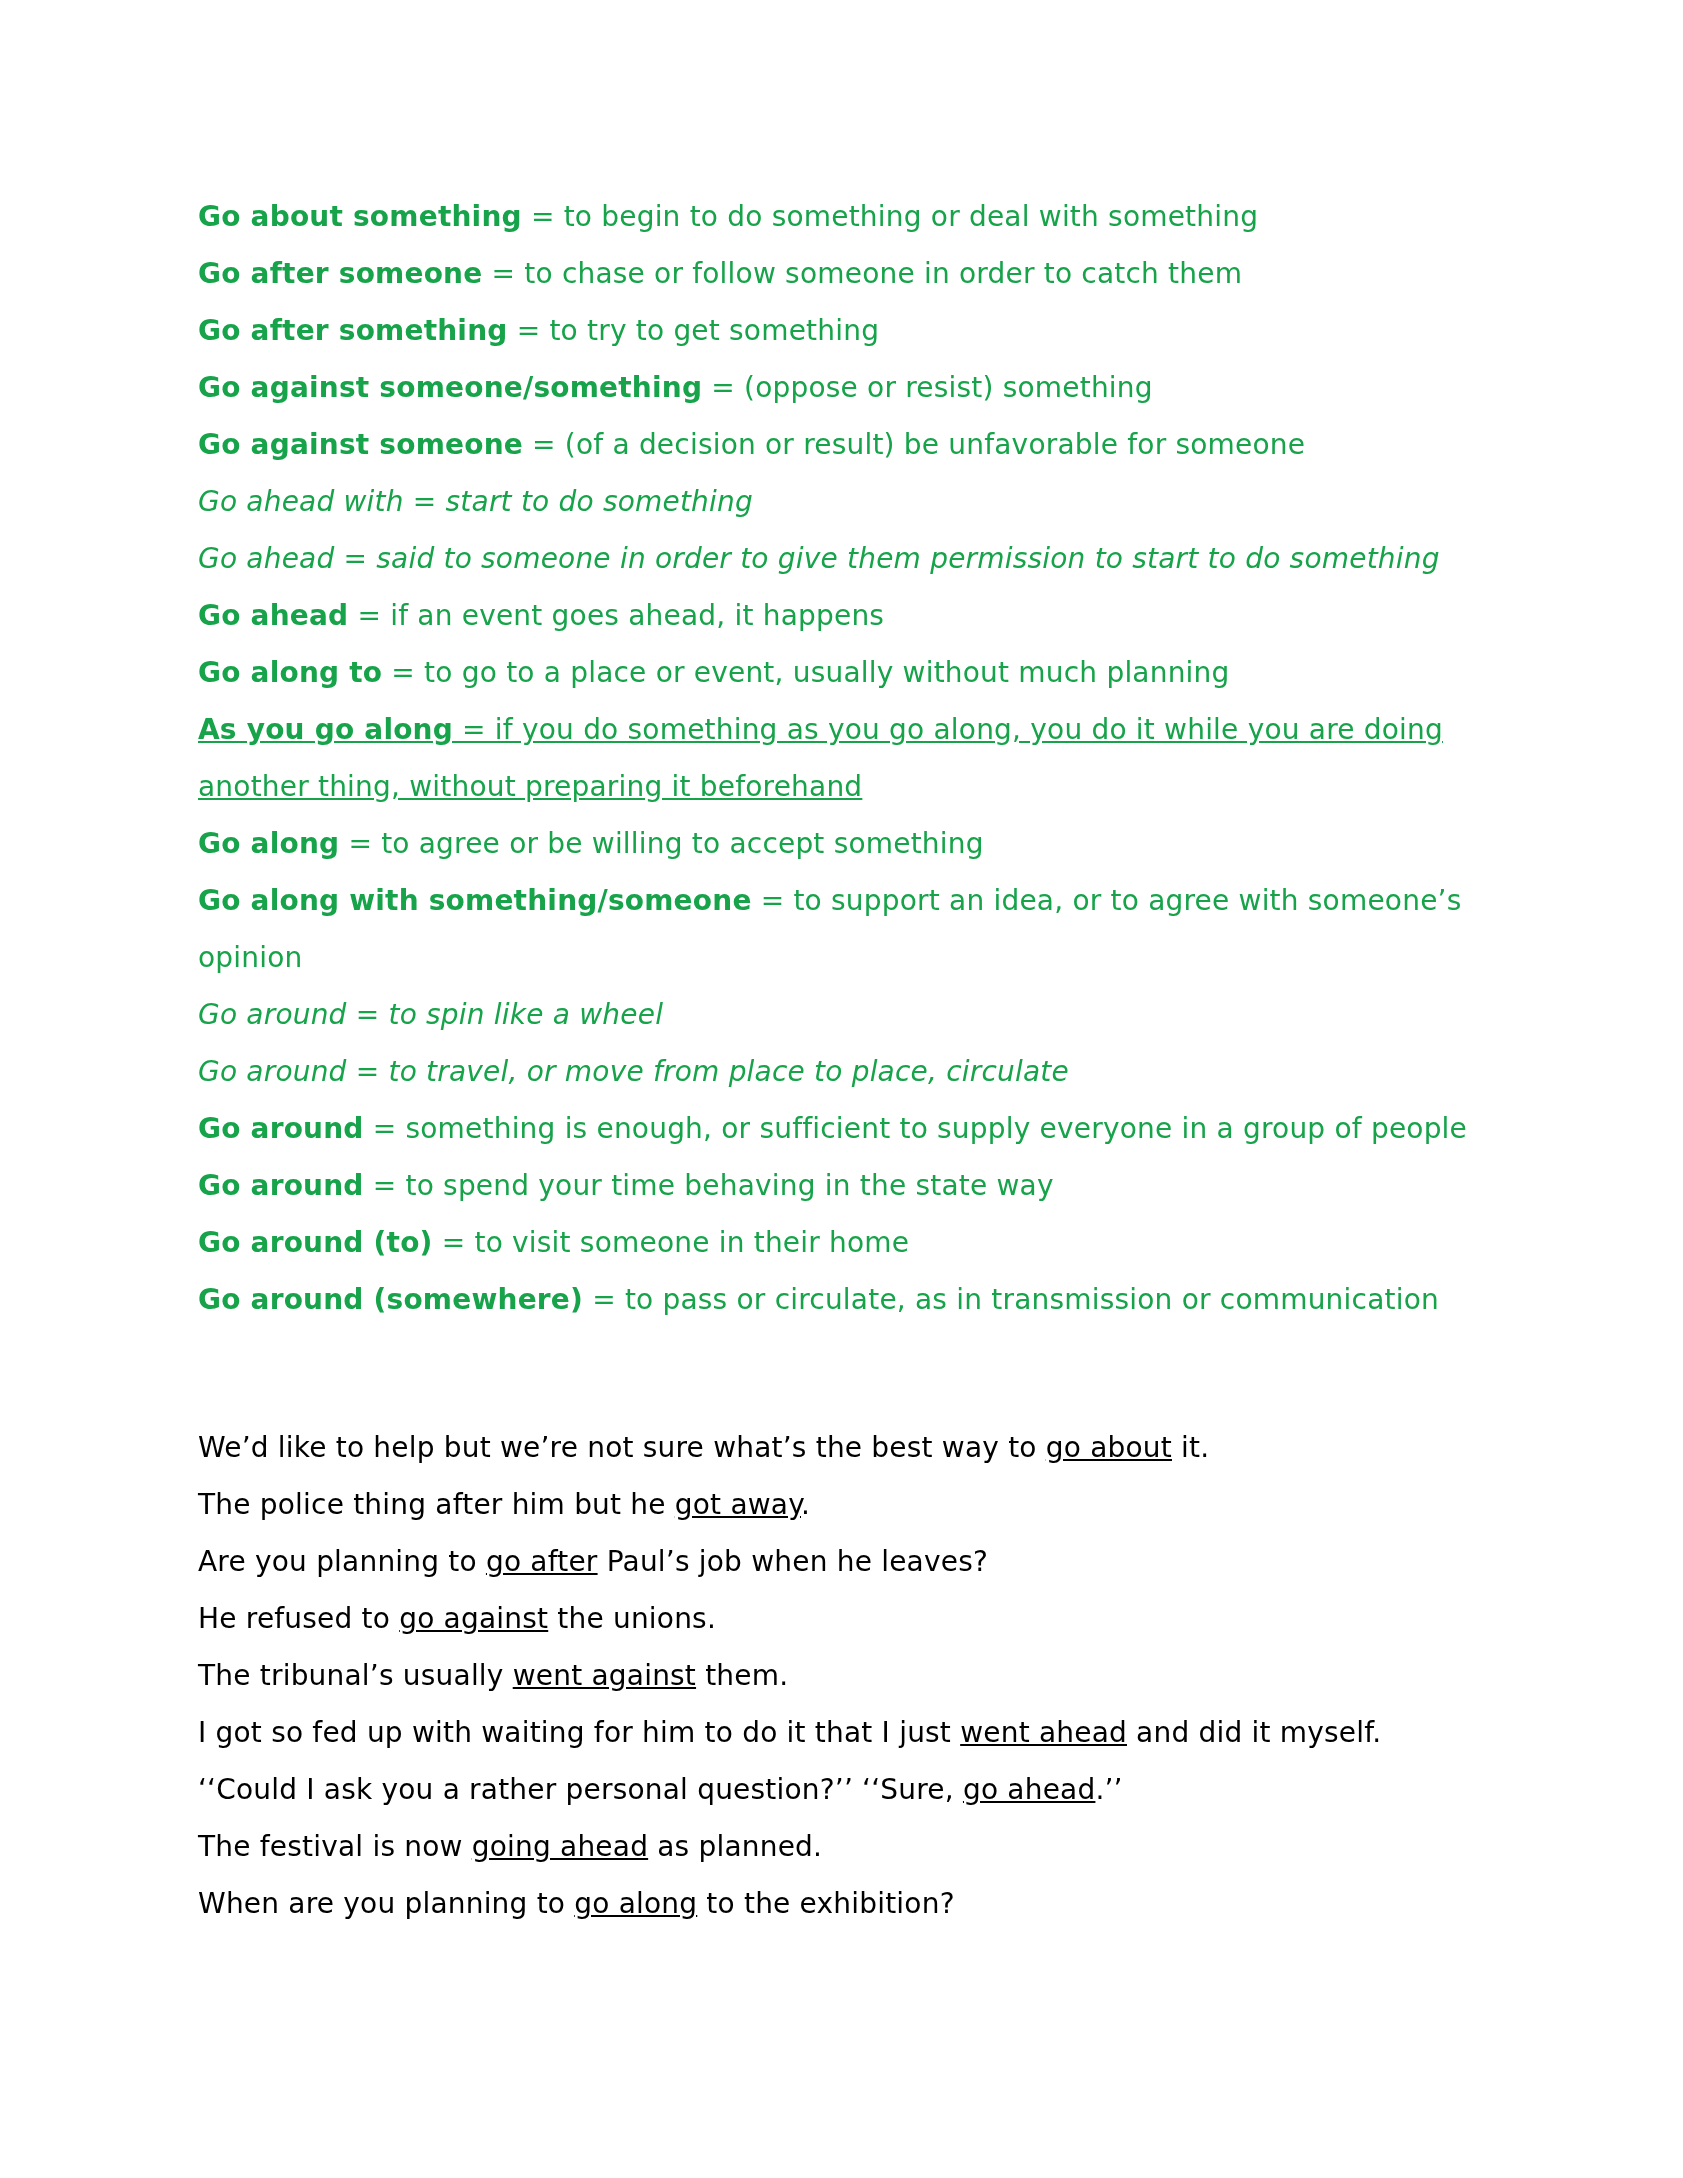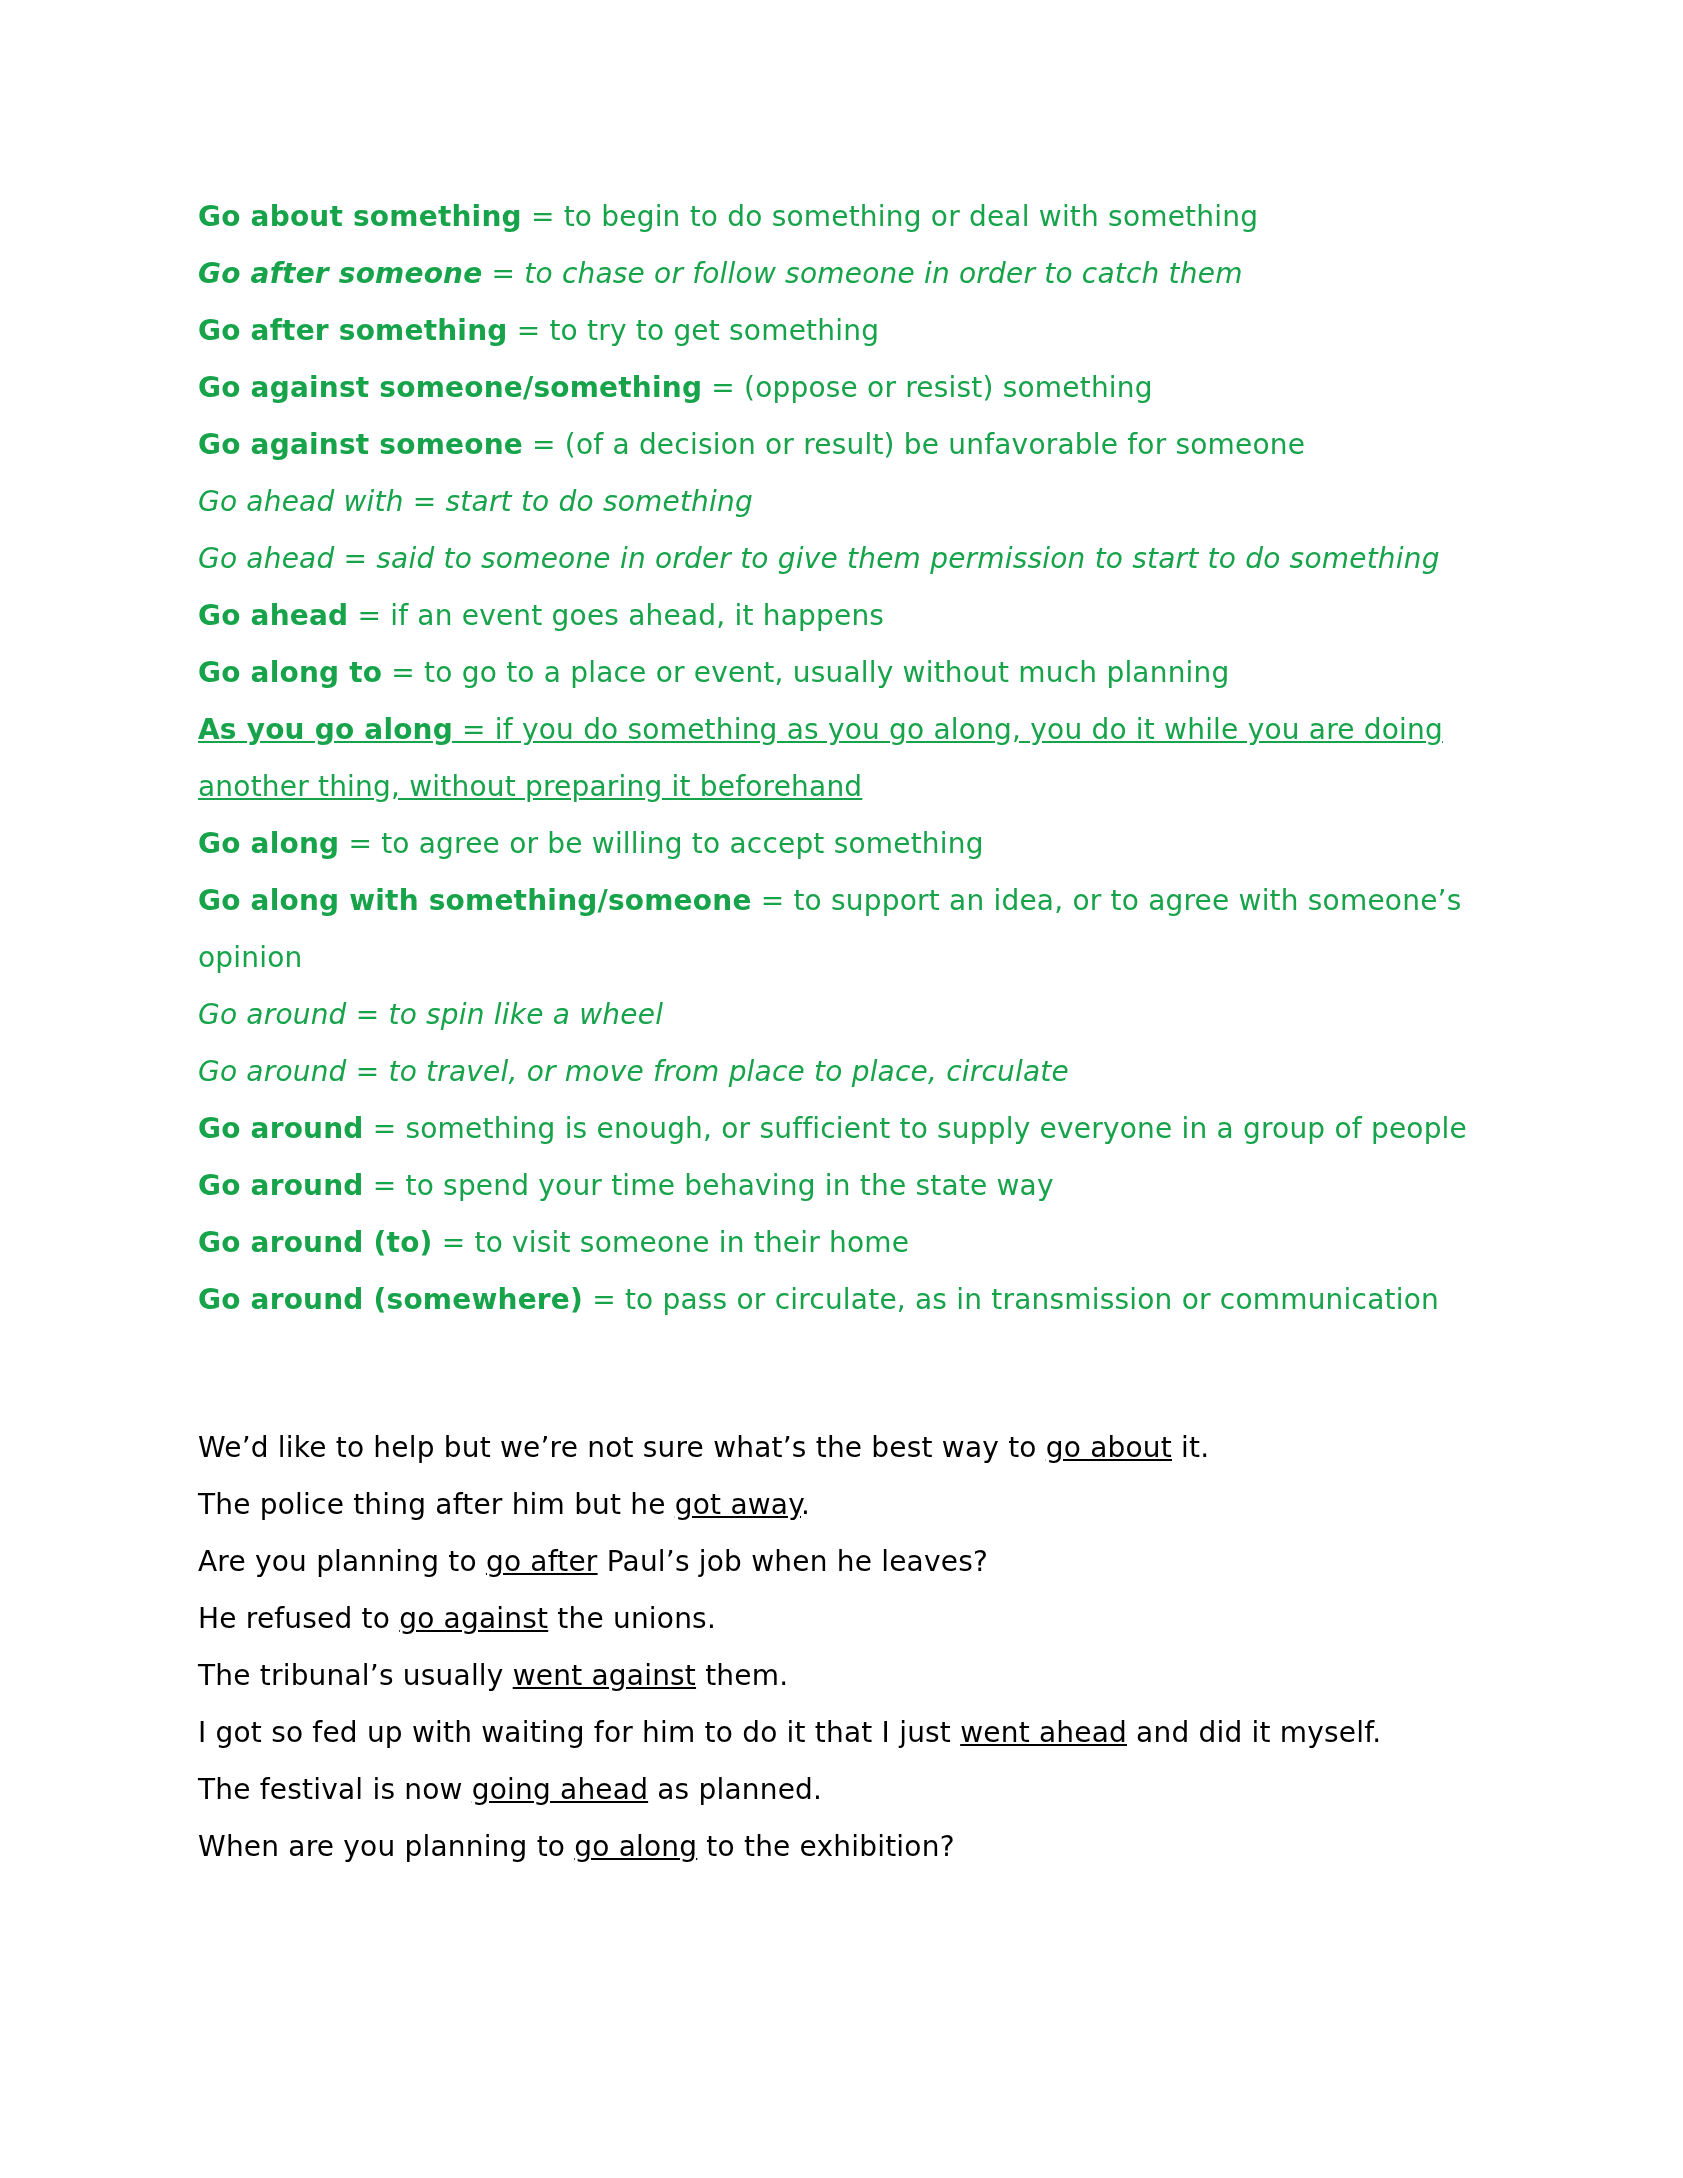--- a/index.html
+++ b/index.html
@@ -58,21 +58,21 @@
     text-decoration: underline;
   }
 </style>
 </head>
 <body>
 
 <div class="page">
 
   <div class="definitions" id="definitions">
       <p class="def-line" style="margin: 0px;"><span class="term">Go about something</span><span class="rest"> = to begin to do something or deal with something</span></p>
-      <p class="def-line" style="margin: 0px; font-style: italic;"><span class="term">Go after someone</span><span class="rest"> = to chase or follow someone in order to catch them</span></p>
+      <p class="def-line" style="margin: 0px;"><span class="term">Go after someone</span><span class="rest"> = to chase or follow someone in order to catch them</span></p>
       <p class="def-line" style="margin: 0px;"><span class="term">Go after something</span><span class="rest"> = to try to get something</span></p>
       <p class="def-line" style="margin: 0px;"><span class="term">Go against someone/something</span><span class="rest"> = (oppose or resist) something</span></p>
       <p class="def-line" style="margin: 0px;"><span class="term">Go against someone</span><span class="rest"> = (of a decision or result) be unfavorable for someone</span></p>
       <p class="def-line italic" style="margin: 0px;"><span class="term">Go ahead with</span><span class="rest"> = start to do something</span></p>
       <p class="def-line italic" style="margin: 0px;"><span class="term">Go ahead</span><span class="rest"> = said to someone in order to give them permission to start to do something</span></p>
       <p class="def-line" style="margin: 0px;"><span class="term">Go ahead</span><span class="rest"> = if an event goes ahead, it happens</span></p>
       <p class="def-line" style="margin: 0px;"><span class="term">Go along to</span><span class="rest"> = to go to a place or event, usually without much planning</span></p>
       <p class="def-line" style="margin: 0px; text-decoration: underline;"><span class="term">As you go along</span><span class="rest"> = if you do something as you go along, you do it while you are doing another thing, without preparing it beforehand</span></p>
       <p class="def-line" style="margin: 0px;"><span class="term">Go along</span><span class="rest"> = to agree or be willing to accept something</span></p>
       <p class="def-line" style="margin: 0px;"><span class="term">Go along with something/someone</span><span class="rest"> = to support an idea, or to agree with someone’s opinion</span></p>
@@ -84,18 +84,19 @@
       <p class="def-line" style="margin: 0px;"><span class="term">Go around (somewhere)</span><span class="rest"> = to pass or circulate, as in transmission or communication</span></p>
     </div>
 
   <div class="examples" id="examples">
       <p class="ex-line" style="margin: 0px;"><span>We’d like to help but we’re not sure what’s the best way to </span><span class="u">go about</span><span> it.</span></p>
       <p class="ex-line" style="margin: 0px;"><span>The police thing after him but he </span><span class="u">got away</span><span>.</span></p>
       <p class="ex-line" style="margin: 0px;"><span>Are you planning to </span><span class="u">go after</span><span> Paul’s job when he leaves?</span></p>
       <p class="ex-line" style="margin: 0px;"><span>He refused to </span><span class="u">go against</span><span> the unions.</span></p>
       <p class="ex-line" style="margin: 0px;"><span>The tribunal’s usually </span><span class="u">went against</span><span> them.</span></p>
       <p class="ex-line" style="margin: 0px;"><span>I got so fed up with waiting for him to do it that I just </span><span class="u">went ahead</span><span> and did it myself.</span></p>
+      <p class="ex-line" style="margin: 0px;"><span>‘‘Could I ask you a rather personal question?’’ ‘‘Sure, </span><span class="u">go ahead</span><span>.’’</span></p>
       <p class="ex-line" style="margin: 0px;"><span>The festival is now </span><span class="u">going ahead</span><span> as planned.</span></p>
       <p class="ex-line" style="margin: 0px;"><span>When are you planning to </span><span class="u">go along</span><span> to the exhibition?</span></p>
     </div>
 
 </div>
 
 
 </body></html>

